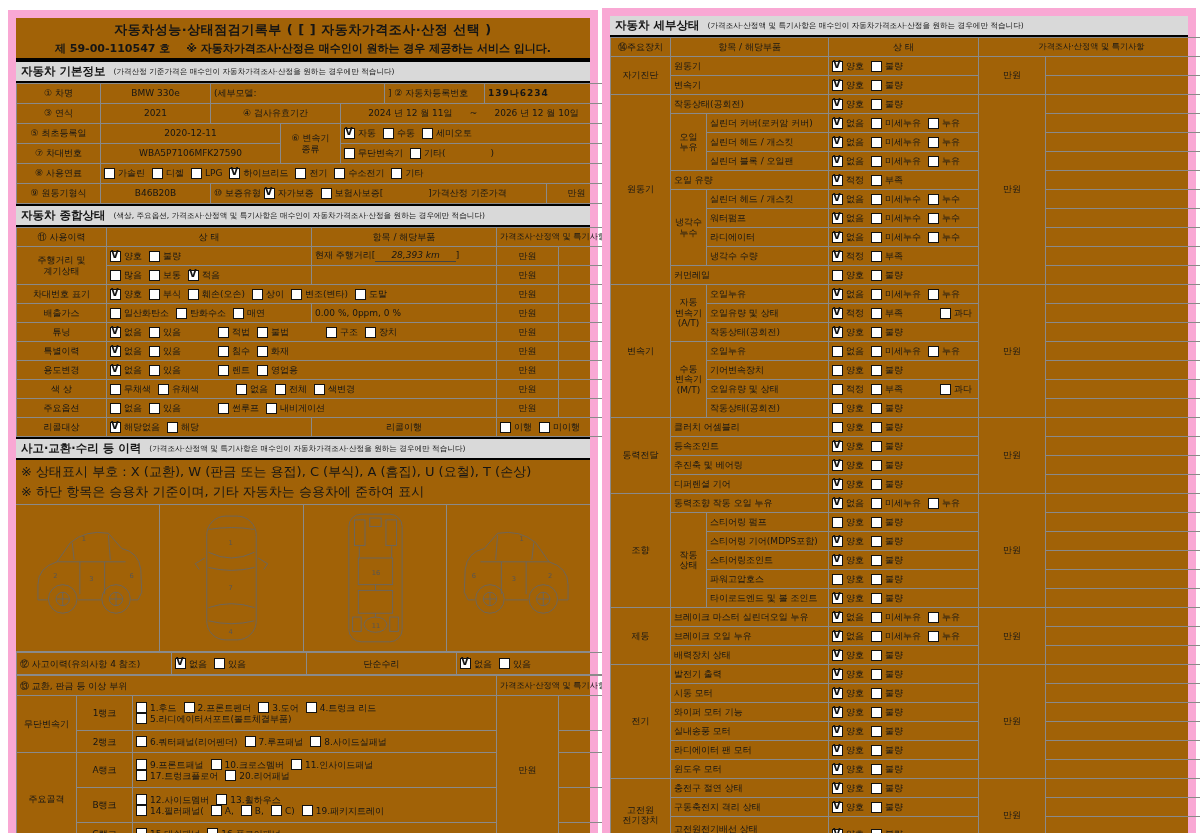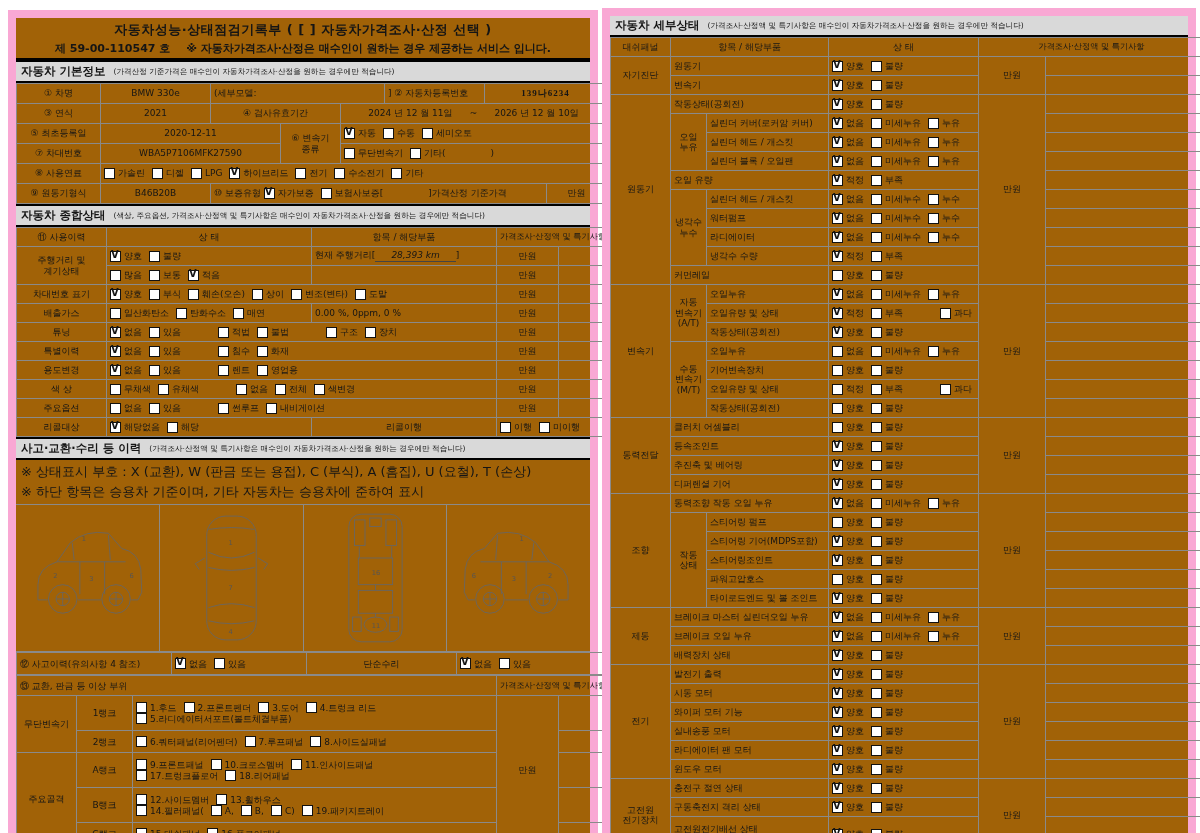--- a/index.html
+++ b/index.html
@@ -25,21 +25,21 @@
                 white-space:nowrap;vertical-align:middle;height:18px;line-height:1.15;}
   table.grid tr.tall td{height:34px;}
   table.grid tr.tall2 td{height:34px;}
   .ml{white-space:pre-line !important;text-align:center;}
   .lab{text-align:center;}
   .dev{text-align:center;white-space:pre-line !important;}
   .sub{text-align:center;white-space:pre-line !important;font-size:8.6px;}
   .it{text-align:left;white-space:pre;}
   .ctr{text-align:center;}
   .val{text-align:center;}
-  .regno{font-weight:bold;font-size:13.5px;text-align:center;letter-spacing:1px;font-family:Liberation Serif, serif;}
+  .regno{font-weight:bold;font-size:13.5px;letter-spacing:1px;}
   .pu{text-align:center;}
   .pe{}
   .st{white-space:nowrap;}
   thead td{text-align:center;}
 
   .cbw{display:inline-flex;align-items:center;margin-right:7px;vertical-align:middle;}
   .cbw.gap{margin-left:30px;}
   .cb{width:9px;height:9px;border:1.6px solid #111;display:inline-block;margin-right:3px;
       position:relative;background:#fff;flex:none;}
   .cb.on::after{content:"V";position:absolute;left:0px;top:-2px;font-weight:bold;font-size:10px;line-height:1;}
@@ -557,21 +557,21 @@
                   <span class="cbl">10.크로스멤버</span>
                 </span><span class="cbw">
                   <span class="cb"></span>
                   <span class="cbl">11.인사이드패널</span>
                 </span></div>
               <div><span class="cbw">
                   <span class="cb"></span>
                   <span class="cbl">17.트렁크플로어</span>
                 </span><span class="cbw">
                   <span class="cb"></span>
-                  <span class="cbl">18.리어패널</span>
+                  <span class="cbl">20.리어패널</span>
                 </span></div>
             </td>
             <td class="pe"></td>
           </tr>
           <tr class="tall2">
             <td class="ctr">B랭크</td>
             <td class="it">
               <div><span class="cbw">
                   <span class="cb"></span>
                   <span class="cbl">12.사이드멤버</span>
@@ -627,21 +627,21 @@
       <colgroup>
           <col style="width:60px">
           <col style="width:36px">
           <col style="width:122px">
           <col style="width:150px">
           <col style="width:67px">
           <col style="width:159px">
         </colgroup>
       <thead>
         <tr style="height:18px">
-          <td>대쉬패널</td>
+          <td>⑭주요장치</td>
           <td colspan="2">항목 / 해당부품</td>
           <td>상   태</td>
           <td colspan="2" style="font-size:8.2px">가격조사·산정액 및 특기사항</td>
         </tr>
       </thead>
       <tbody>
           <tr>
             <td class="dev" rowspan="2">자기진단</td>
             <td class="it" colspan="2">원동기</td>
             <td class="st"><span class="cbw">

